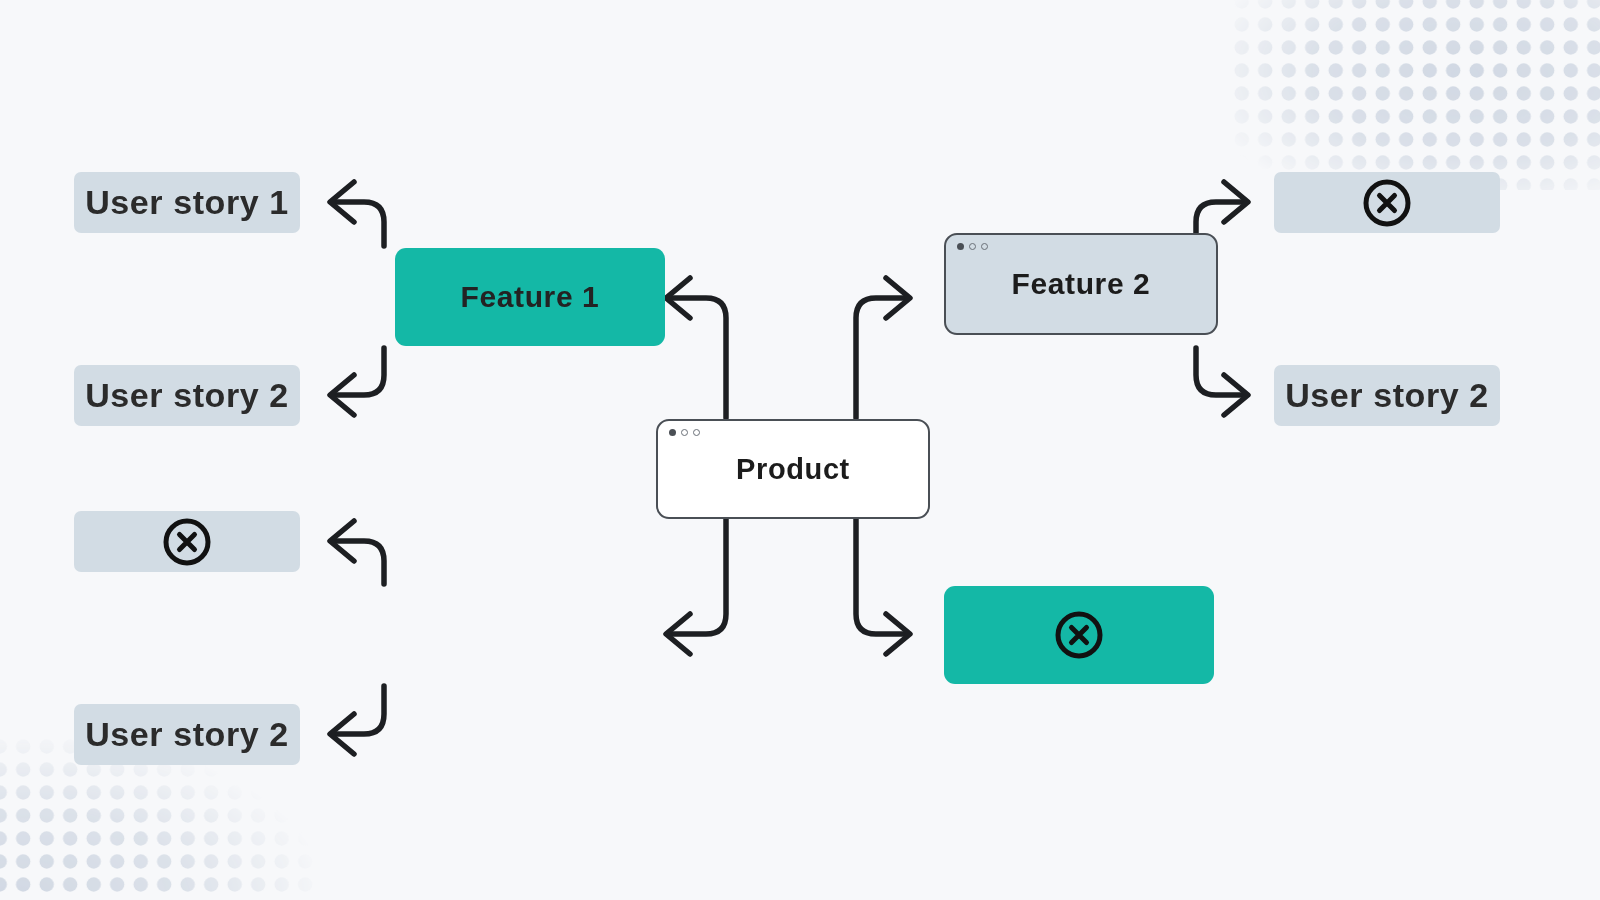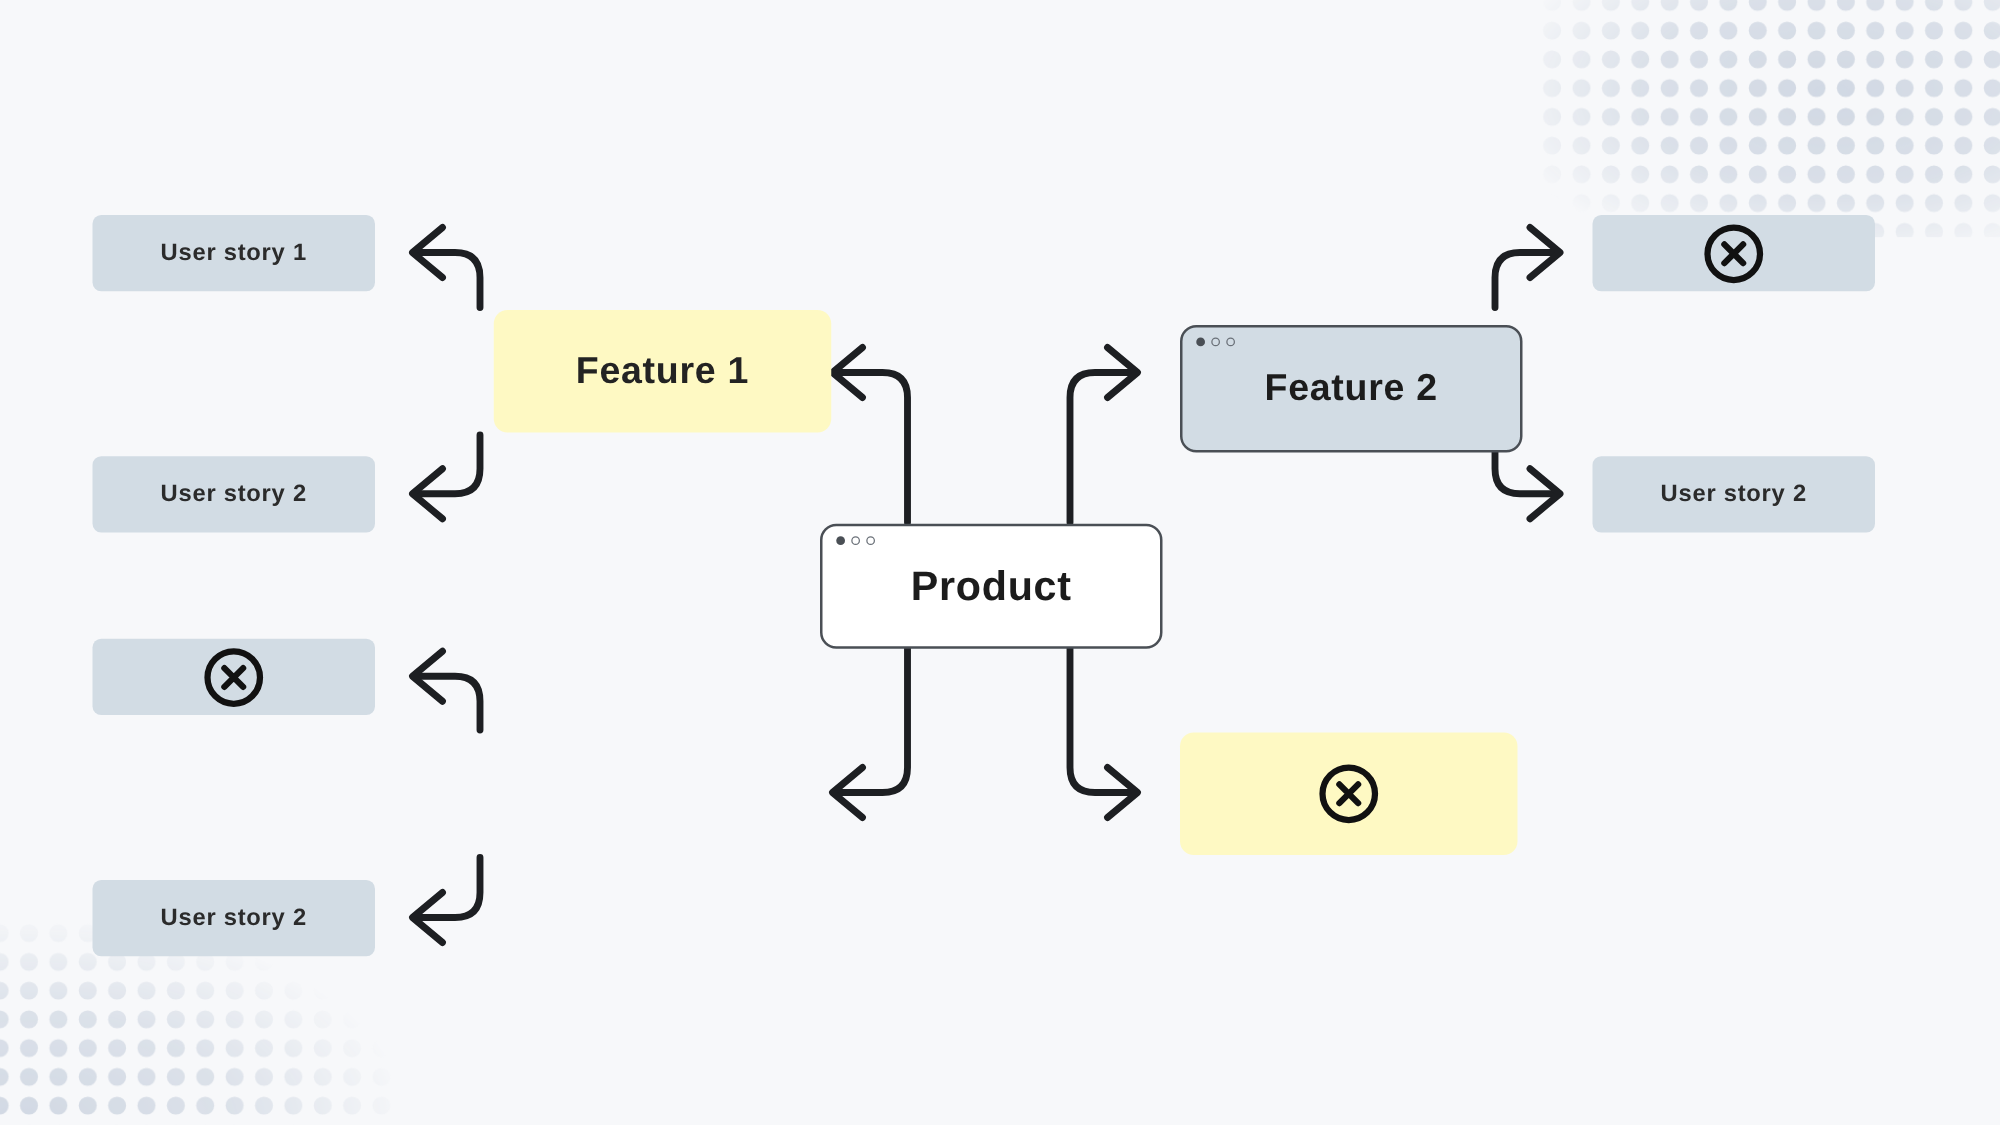--- a/index.html
+++ b/index.html
@@ -32,29 +32,29 @@
     box-sizing: border-box;
     display: flex;
     align-items: center;
     justify-content: center;
   }
 
   
   .pill {
     background: #d2dce4;
     border-radius: 7px;
-    font-size: 19px;
+    font-size: 34px;
     font-weight: bold;
     letter-spacing: 0.6px;
     color: #2b2b2b;
   }
 
   
   .solidbox {
-    background: #fef9c3;
+    background: #14b8a6;
     border-radius: 11px;
     font-size: 30px;
     font-weight: bold;
     letter-spacing: 0.6px;
     color: #232323;
   }
 
   
   .winbox {
     border: 2.5px solid #4a4f55;
@@ -222,24 +222,24 @@
     <span class="label">Feature 1</span>
   </div>
 
 
   <div class="winbox white" style="left:656px; top:419px; width:270px; height:96px;">
     <span class="dots">
       <i class="filled"></i>
       <i class="open"></i>
       <i class="open"></i>
     </span>
-    <span class="wintitle label" style="font-size:33px;">Product</span>
-  </div>
-
-  <div class="winbox light" style="left:944px; top:260px; width:270px; height:98px;">
+    <span class="wintitle label" style="font-size:29px;">Product</span>
+  </div>
+
+  <div class="winbox light" style="left:944px; top:233px; width:270px; height:98px;">
     <span class="dots">
       <i class="filled"></i>
       <i class="open"></i>
       <i class="open"></i>
     </span>
     <span class="wintitle label">Feature 2</span>
   </div>
 
   <div class="node solidbox" style="left:944px; top:586px; width:270px; height:98px;">
     <svg class="xbadge" viewBox="0 0 56 56">

